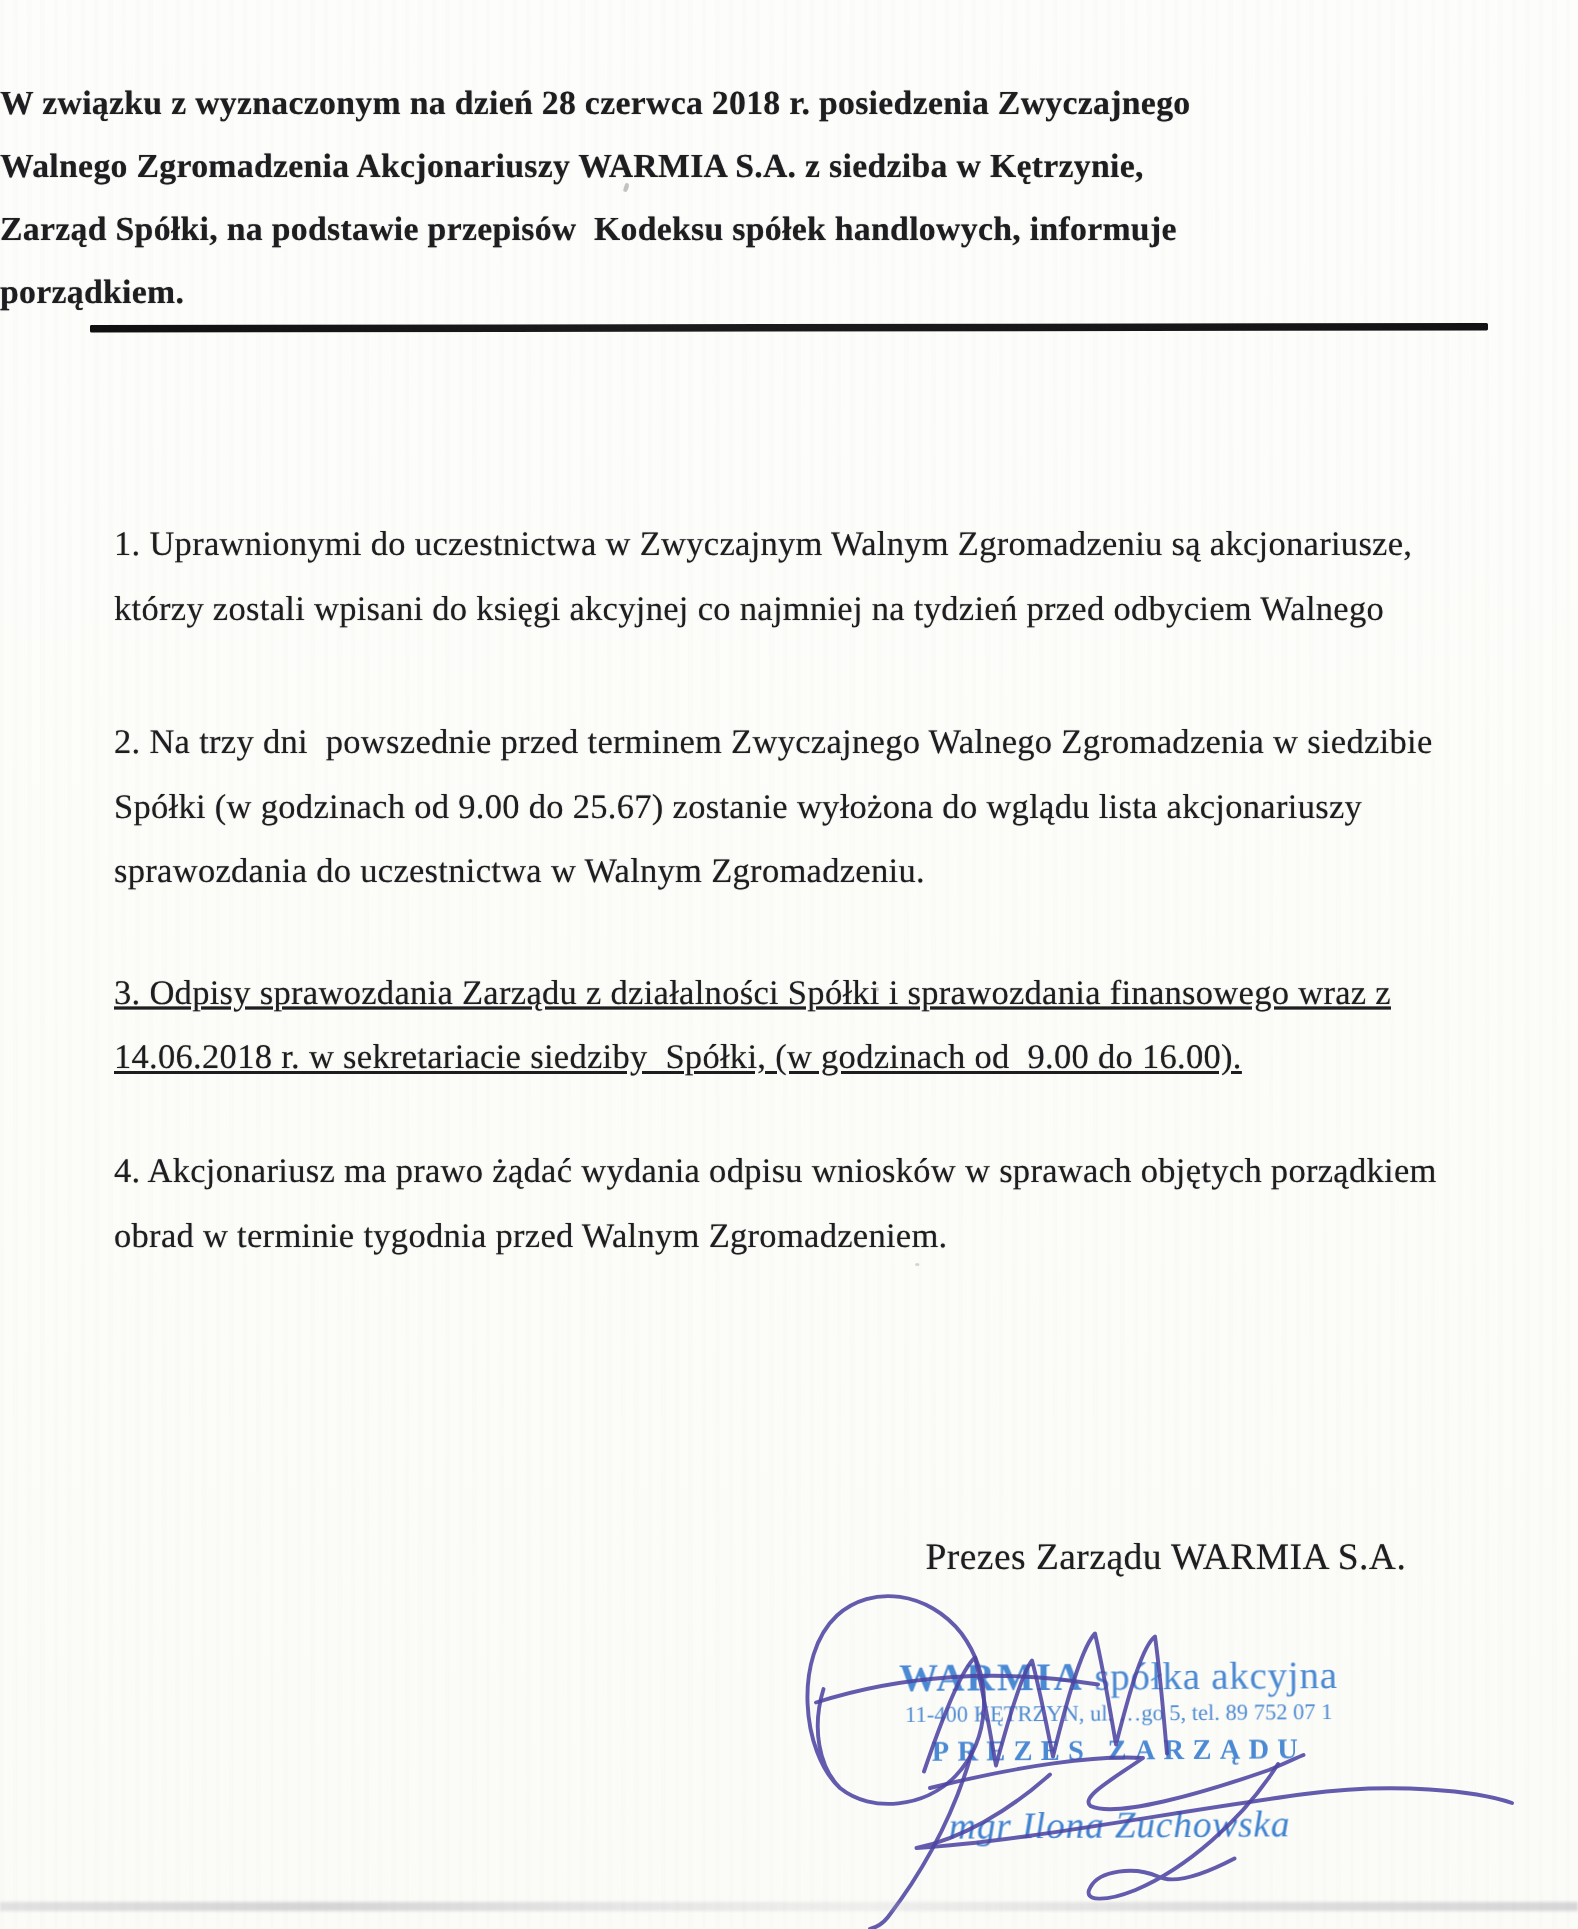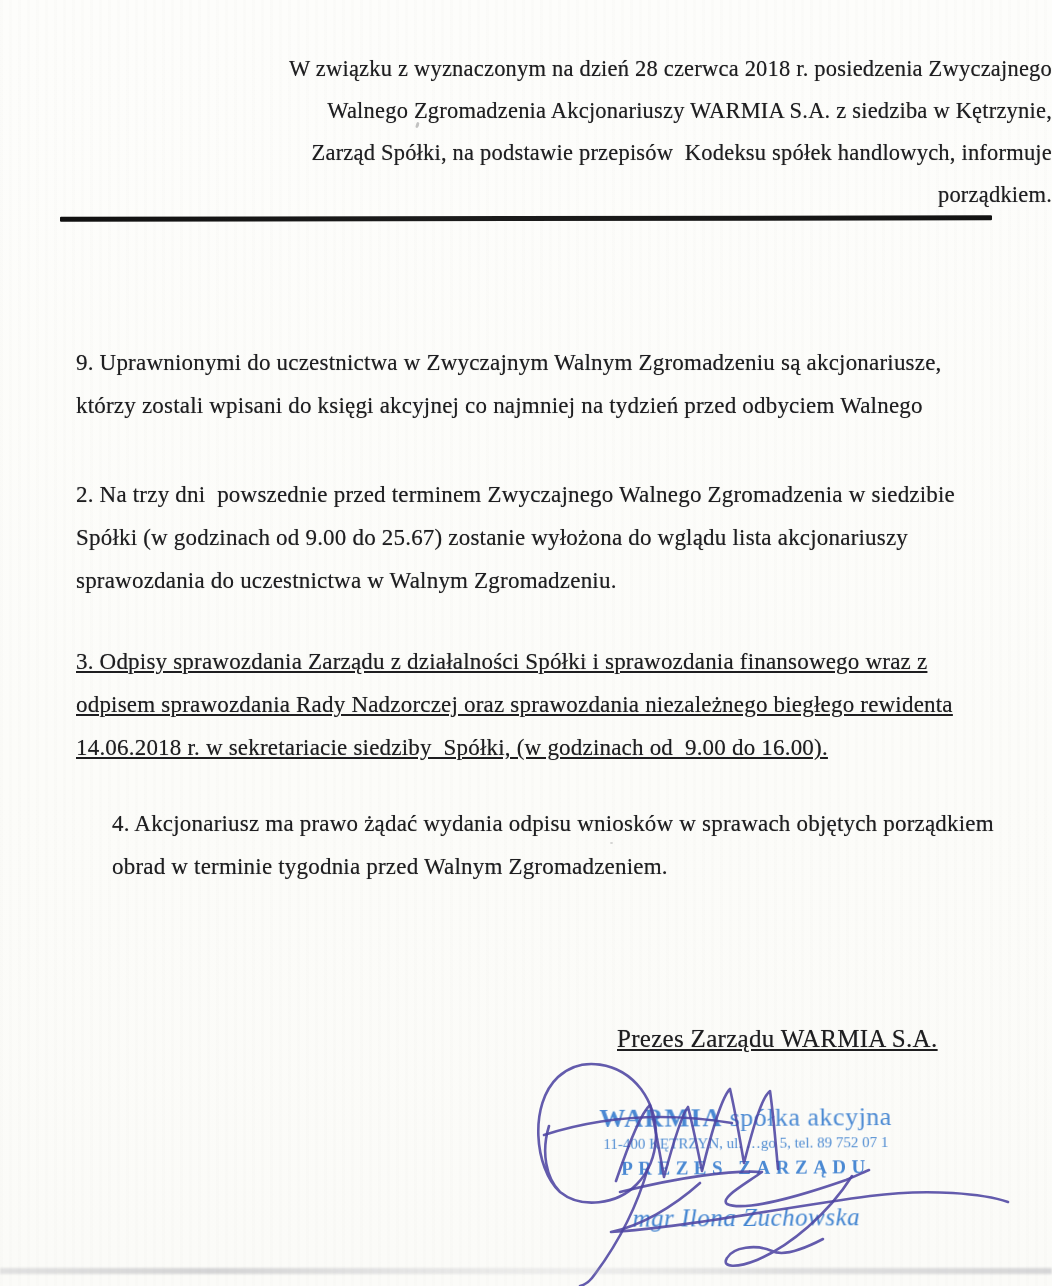--- a/index.html
+++ b/index.html
@@ -13,48 +13,48 @@
       linear-gradient(180deg, #fdfdfb 0%, #fcfcf9 60%, #fbfbf8 100%);
     overflow:hidden;
     font-family:"Liberation Serif","DejaVu Serif",serif;
     color:#1e1e20;
   }
   .doc-text{ text-shadow:0 0 0.7px rgba(25,25,28,0.55); }
 
   
   .header{
     position:absolute; top:48px; left:0; right:0;
-    text-align:right;
-    font-weight:normal; font-size:22.5px; line-height:42px;
+    text-align:left;
+    font-weight:bold; font-size:22.5px; line-height:42px;
     letter-spacing:0.2px;
   }
   .header .line{ white-space:pre; }
 
   
   .rule{
     position:absolute; top:216px; left:60px; width:932px; height:5px;
     background:linear-gradient(90deg,#101010 0%,#1c1c1c 40%,#131313 100%);
     transform:rotate(-0.08deg);
     border-radius:1px;
   }
 
   
   .body-copy{
     position:absolute; top:341px; left:76px; width:930px;
     font-size:23px; line-height:43px; letter-spacing:0.2px;
   }
   .para .line{ white-space:pre; }
   .para-2{ margin-top:46px; }
   .para-3{ margin-top:38px;text-decoration:underline; }
-  .para-4{ margin-top:33px;margin-left:36px; }
+  .para-4{ margin-top:33px; }
 
   
   .signoff{
     position:absolute; top:1025px; left:617px;
-    font-size:25px; letter-spacing:0.3px; white-space:pre;text-decoration:underline;
+    font-size:25px; letter-spacing:0.3px; white-space:pre;
   }
 
   
   .stamp{
     position:absolute; top:1103px; left:568px; width:356px;
     text-align:center;
     transform:rotate(-0.4deg);
     color:#4a89d3;
     filter:blur(0.25px);
   }
@@ -95,31 +95,30 @@
     <div class="line">W związku z wyznaczonym na dzień 28 czerwca 2018 r. posiedzenia Zwyczajnego</div>
     <div class="line">Walnego Zgromadzenia Akcjonariuszy WARMIA S.A. z siedziba w Kętrzynie,</div>
     <div class="line">Zarząd Spółki, na podstawie przepisów  Kodeksu spółek handlowych, informuje</div>
     <div class="line">porządkiem.</div>
   </div>
 
   <div class="rule"></div>
 
   <div class="body-copy doc-text">
     <div class="para para-1">
-      <div class="line">9. Uprawnionymi do uczestnictwa w Zwyczajnym Walnym Zgromadzeniu są akcjonariusze,</div>
+      <div class="line">1. Uprawnionymi do uczestnictwa w Zwyczajnym Walnym Zgromadzeniu są akcjonariusze,</div>
       <div class="line">którzy zostali wpisani do księgi akcyjnej co najmniej na tydzień przed odbyciem Walnego</div>
     </div>
     <div class="para para-2">
       <div class="line">2. Na trzy dni  powszednie przed terminem Zwyczajnego Walnego Zgromadzenia w siedzibie</div>
       <div class="line">Spółki (w godzinach od 9.00 do 25.67) zostanie wyłożona do wglądu lista akcjonariuszy</div>
       <div class="line">sprawozdania do uczestnictwa w Walnym Zgromadzeniu.</div>
     </div>
     <div class="para para-3">
       <div class="line">3. Odpisy sprawozdania Zarządu z działalności Spółki i sprawozdania finansowego wraz z</div>
-      <div class="line">odpisem sprawozdania Rady Nadzorczej oraz sprawozdania niezależnego biegłego rewidenta</div>
       <div class="line">14.06.2018 r. w sekretariacie siedziby  Spółki, (w godzinach od  9.00 do 16.00).</div>
     </div>
     <div class="para para-4">
       <div class="line">4. Akcjonariusz ma prawo żądać wydania odpisu wniosków w sprawach objętych porządkiem</div>
       <div class="line">obrad w terminie tygodnia przed Walnym Zgromadzeniem.</div>
     </div>
   </div>
 
   <div class="signoff doc-text">Prezes Zarządu WARMIA S.A.</div>
 

